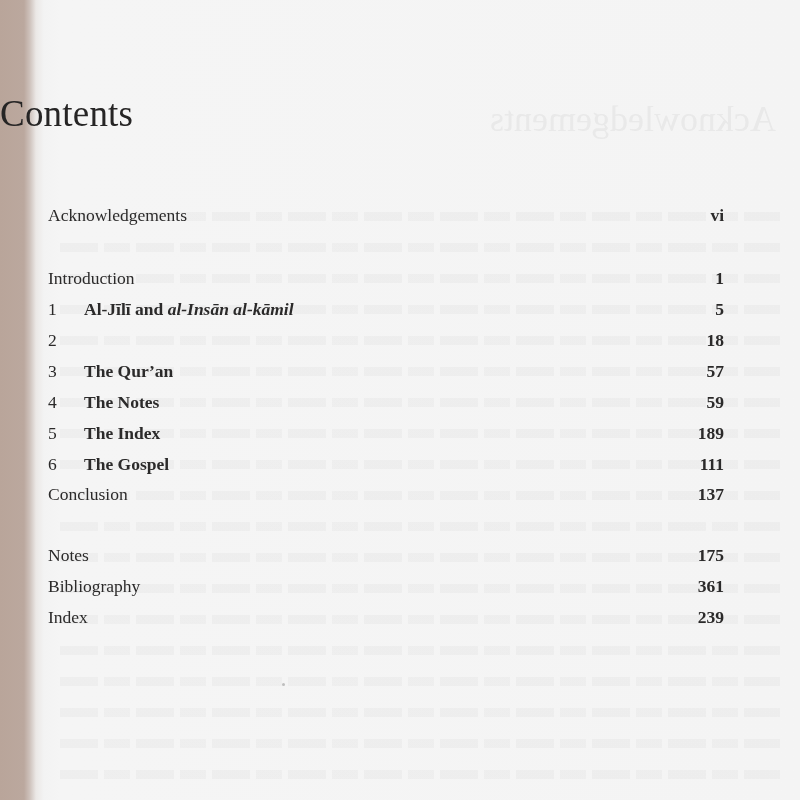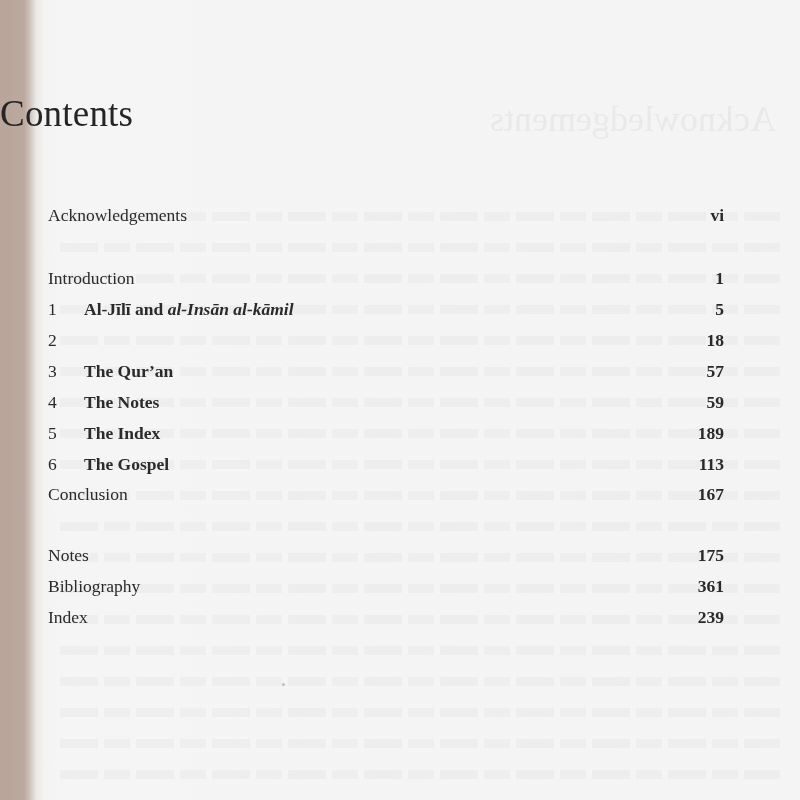--- a/index.html
+++ b/index.html
@@ -162,26 +162,26 @@
 
     <div class="row chapter" style="top:420px">
       <span class="num">5</span>
       <span class="label">The Index</span>
       <span class="page-no">189</span>
     </div>
 
     <div class="row chapter" style="top:451px">
       <span class="num">6</span>
       <span class="label">The Gospel</span>
-      <span class="page-no">113</span>
+      <span class="page-no">111</span>
     </div>
 
     <div class="row" style="top:481px">
       <span class="label">Conclusion</span>
-      <span class="page-no">167</span>
+      <span class="page-no">137</span>
     </div>
 
     <div class="row" style="top:542px">
       <span class="label">Notes</span>
       <span class="page-no">175</span>
     </div>
 
     <div class="row" style="top:573px">
       <span class="label">Bibliography</span>
       <span class="page-no">361</span>

